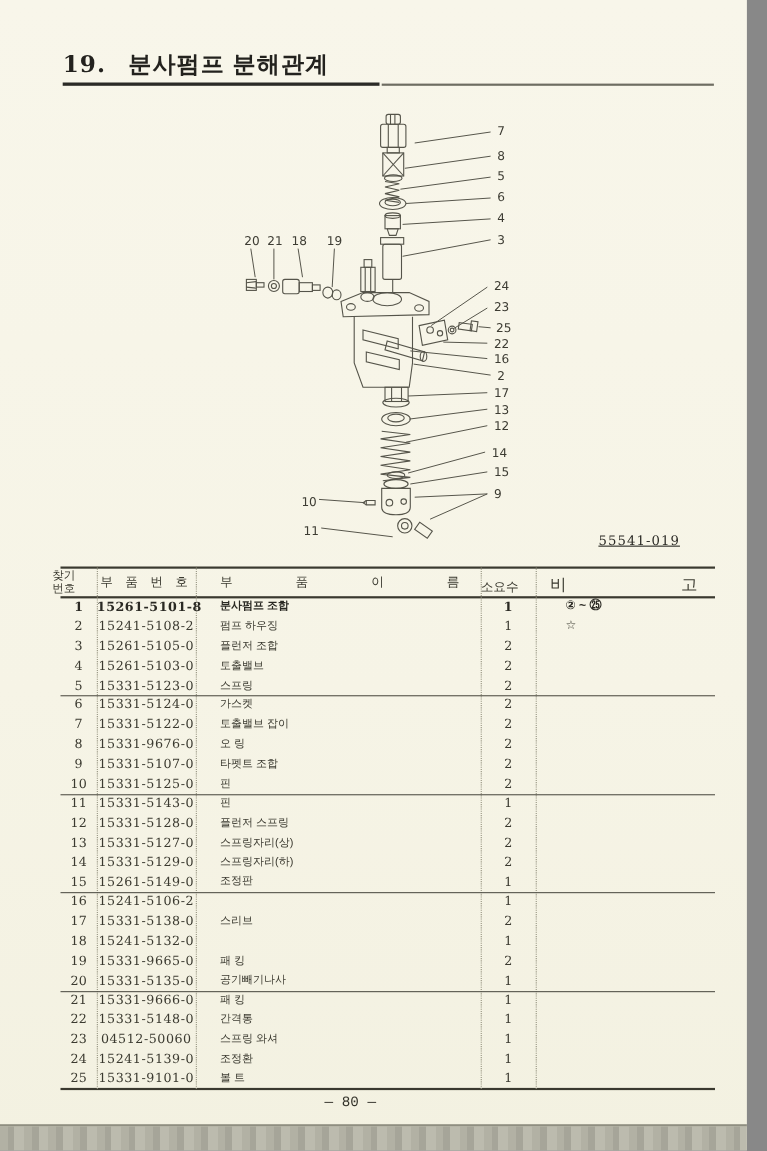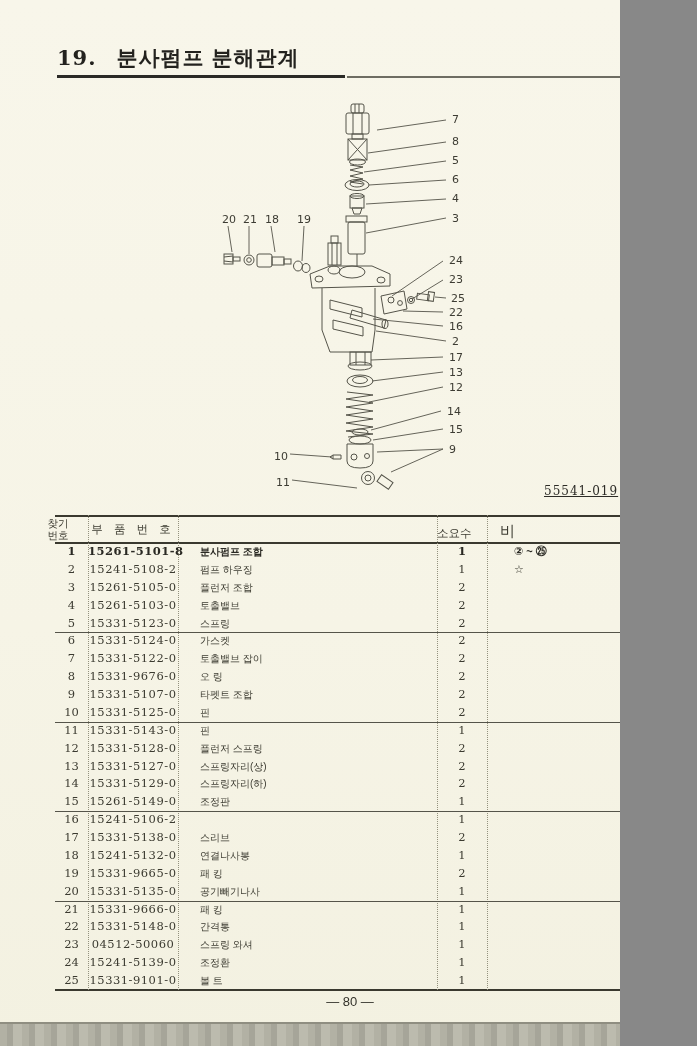--- a/index.html
+++ b/index.html
@@ -1,17 +1,17 @@
 <!DOCTYPE html>
 <html><head>
 <meta charset="utf-8">
 <style>
   html,body{margin:0;padding:0;background:#888;}
   .page{
-    position:relative;width:620px;height:1046px;overflow:hidden;
+    position:relative;width:679px;height:1046px;overflow:hidden;
     background:linear-gradient(180deg,#f8f6ea 0%,#f6f4e6 60%,#f3f1e1 100%);
     font-family:"Liberation Sans","DejaVu Sans",sans-serif;color:#33322c;
   }
   
   .title-row{position:absolute;left:57px;top:44px;font-size:21px;font-weight:bold;color:#23221e;letter-spacing:1px;white-space:nowrap;}
   .title-row .sec{margin-right:20px;font-family:"DejaVu Serif",serif;}
   .title-underline-a{position:absolute;left:57px;top:75px;width:288px;height:3px;background:#2b2a26;}
   .title-underline-b{position:absolute;left:347px;top:76px;width:302px;height:2px;background:#6e6d62;}
   
   svg.diagram{position:absolute;left:0;top:0;width:697px;height:1046px;}
@@ -35,21 +35,21 @@
   
   .trow{position:absolute;left:55px;width:595px;height:17.9px;line-height:17.9px;font-size:11.5px;color:#3b3a30;white-space:nowrap;}
   .trow.bold{font-weight:bold;color:#2a2923;}
   .trow span{position:absolute;top:0;height:17.9px;}
   .c-find{left:0;width:33px;text-align:center;font-family:"DejaVu Serif",serif;}
   .c-pn{left:33px;width:90px;text-align:center;font-family:"DejaVu Serif",serif;letter-spacing:.5px;}
   .c-nm{left:145px;width:232px;font-size:10px;}
   .c-qty{left:382px;width:50px;text-align:center;font-family:"DejaVu Serif",serif;}
   .c-rm{left:459px;width:150px;font-size:11px;}
   
-  .page-number{position:absolute;left:295px;top:994px;width:110px;text-align:center;font-family:Liberation Sans, sans-serif;font-size:13px;color:#33322a;}
+  .page-number{position:absolute;left:295px;top:994px;width:110px;text-align:left;font-family:Liberation Mono, monospace;font-size:13px;color:#33322a;}
   
   .scan-band{position:absolute;left:0;top:1022px;width:697px;height:24px;
     background:repeating-linear-gradient(90deg,#b2b1a4 0 7px,#a6a599 7px 13px,#bcbbae 13px 22px);
     border-top:2px solid #8f8e81;}
   .edge-mark-top{position:absolute;left:684px;top:90px;width:13px;height:4px;background:#2a2a26;}
   .edge-mark-low{position:absolute;left:688px;top:664px;width:7px;height:9px;background:#75746c;border-radius:2px;}
 </style>
 </head>
 <body>
 
@@ -252,20 +252,21 @@
   <div class="vdots vd1"></div>
   <div class="vdots vd2"></div>
   <div class="vdots vd3"></div>
   <div class="vdots vd4"></div>
 
   <div class="th th-find">
     <div>찾기</div>
     <div>번호</div>
   </div>
   <div class="th th-pn">부 품 번 호</div>
+  <div class="th th-nm">부 품 이 름</div>
   <div class="th th-qty">소요수</div>
   <div class="th th-rm">비 고</div>
 
   <div id="table-body">
       <div class="trow bold" style="top: 543px;">
         <span class="c-find">1</span>
         <span class="c-pn">15261-5101-8</span>
         <span class="c-nm">분사펌프 조합</span>
         <span class="c-qty">1</span>
         <span class="c-rm">② ~ ㉕</span>
@@ -377,21 +378,20 @@
       <div class="trow" style="top: 829.08px;">
         <span class="c-find">17</span>
         <span class="c-pn">15331-5138-0</span>
         <span class="c-nm">스리브</span>
         <span class="c-qty">2</span>
         <span class="c-rm"></span>
       </div>
       <div class="trow" style="top: 846.96px;">
         <span class="c-find">18</span>
         <span class="c-pn">15241-5132-0</span>
-        <span class="c-nm">연결나사봉</span>
         <span class="c-qty">1</span>
         <span class="c-rm"></span>
       </div>
       <div class="trow" style="top: 864.84px;">
         <span class="c-find">19</span>
         <span class="c-pn">15331-9665-0</span>
         <span class="c-nm">패 킹</span>
         <span class="c-qty">2</span>
         <span class="c-rm"></span>
       </div>

